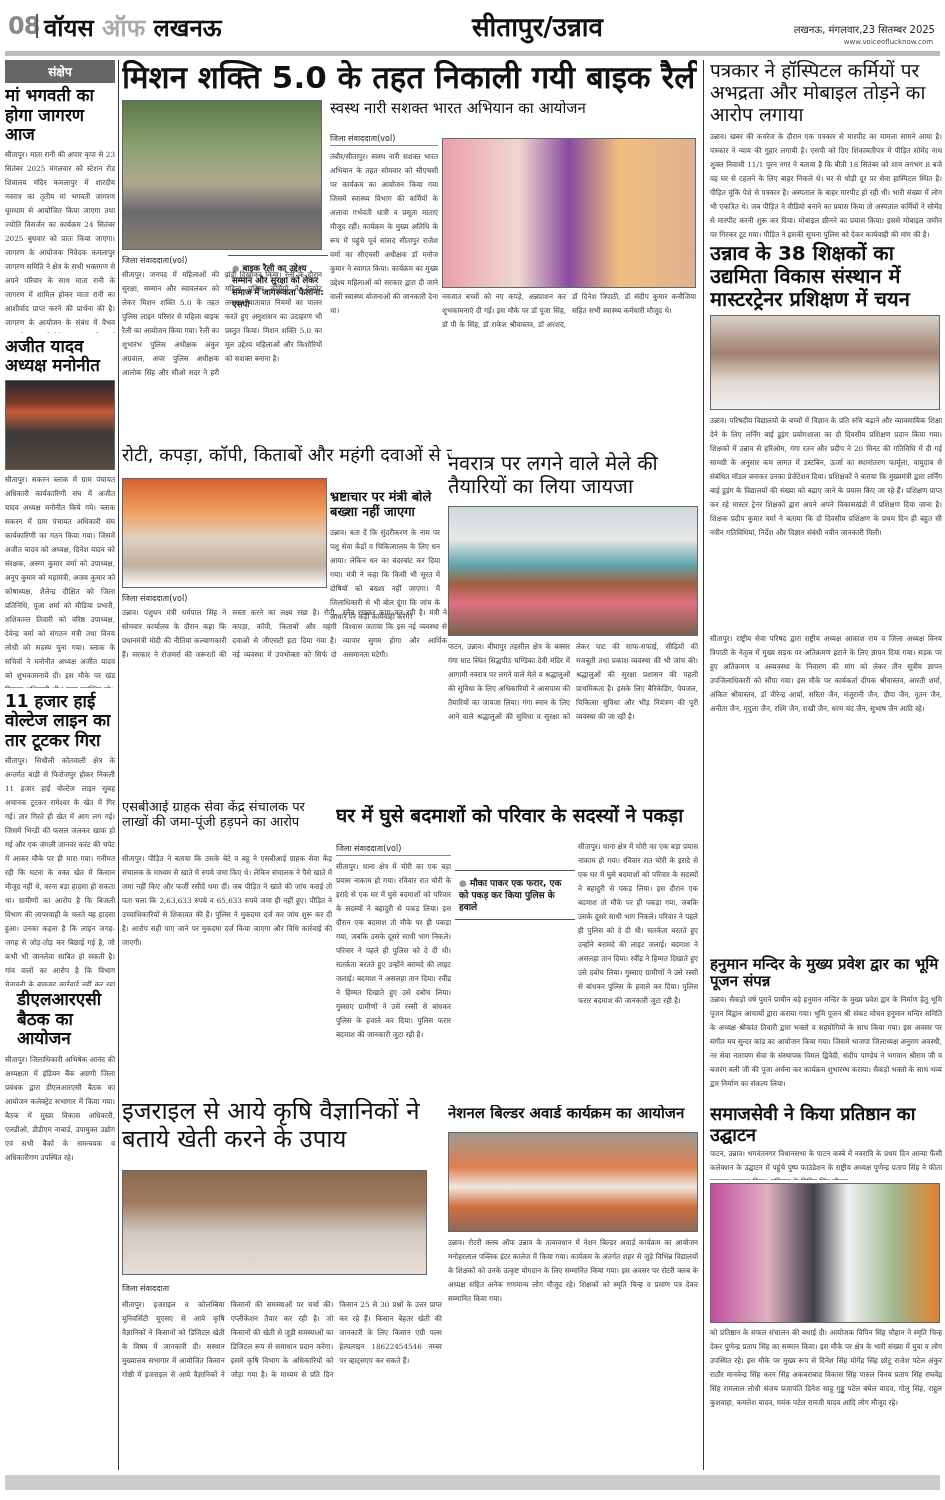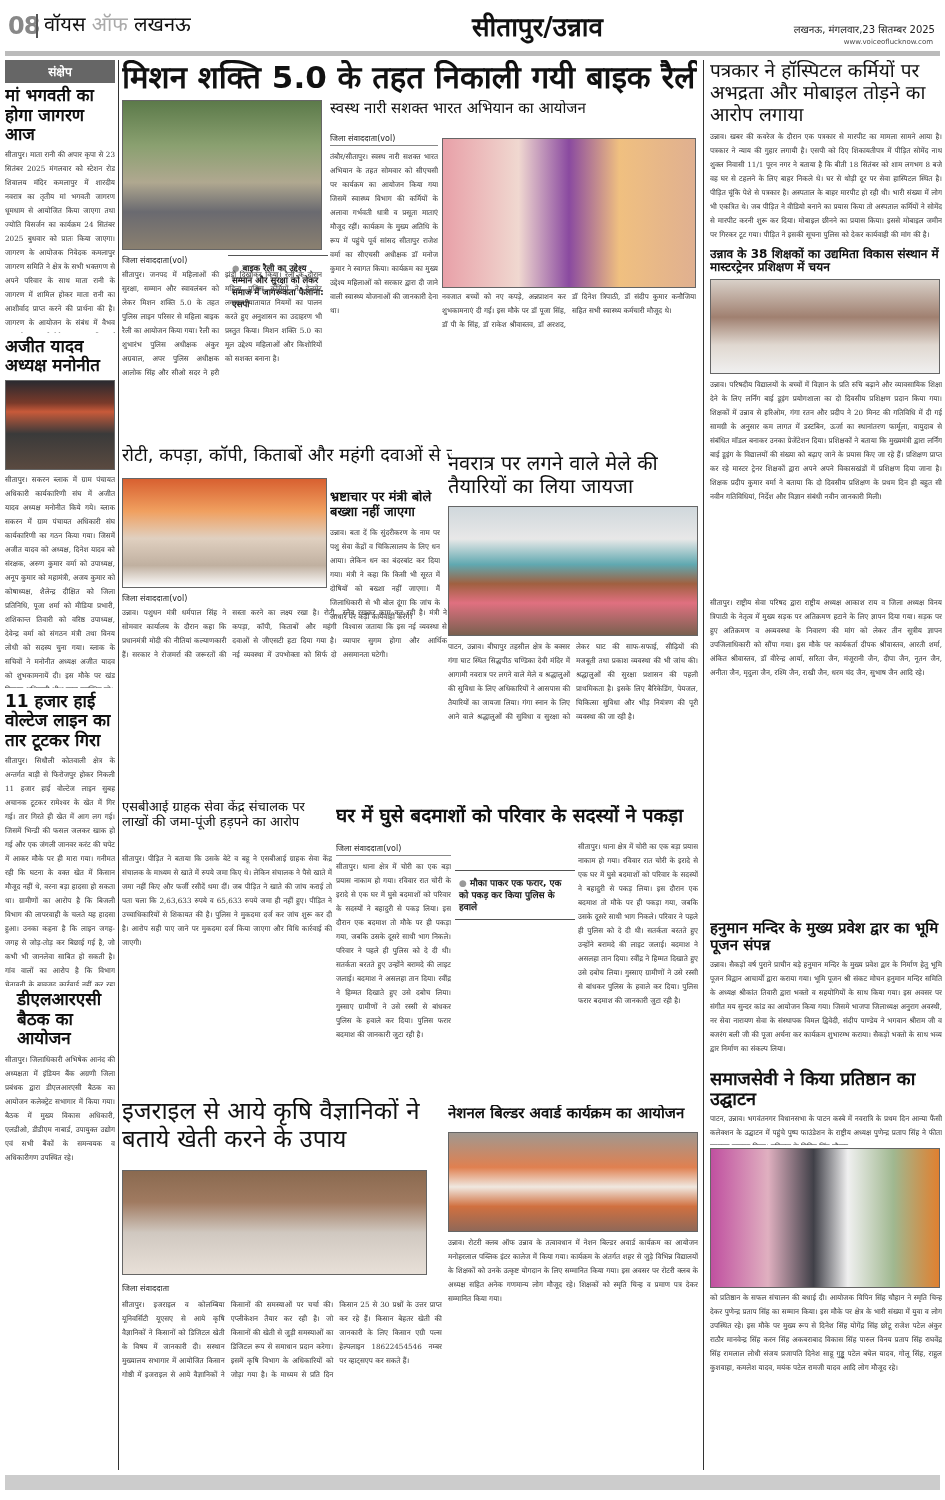--- a/index.html
+++ b/index.html
@@ -1,20 +1,20 @@
 <!DOCTYPE html>
 <html><head>
 <meta charset="utf-8">
 <style>
 *{box-sizing:border-box;margin:0;padding:0}
 body{width:945px;height:1500px;background:#fff;font-family:"DejaVu Sans",sans-serif;color:#222;overflow:hidden;position:relative}
 .hdr{position:absolute;left:0;top:0;width:945px;height:52px}
 .pgno{position:absolute;left:8px;top:12px;font-size:24px;font-weight:bold;color:#888;letter-spacing:-1px}
 .pgsep{position:absolute;left:36px;top:14px;width:2px;height:24px;background:#555}
-.brand{position:absolute;left:44px;top:10px;font-size:20px;font-weight:normal;color:#111}
+.brand{position:absolute;left:44px;top:10px;font-size:24px;font-weight:bold;color:#111}
 .brand .grey{color:#aaa}
 .section{position:absolute;left:472px;top:8px;font-size:26px;font-weight:bold;color:#111}
 .date{position:absolute;right:10px;top:22px;font-size:10px;color:#222}
 .url{position:absolute;right:12px;top:38px;font-size:7px;color:#444}
 .hrule{position:absolute;left:5px;top:51px;width:935px;height:5px;background:#bbb}
 .col{position:absolute;overflow:hidden}
 .vline{position:absolute;width:1px;background:#333}
 .hd{font-weight:bold;color:#111;line-height:1.15}
 .txt{font-size:7.2px;line-height:14px;color:#333;text-align:justify;font-family:"DejaVu Serif",serif}
 .photo{position:absolute;border:1px solid #666;overflow:hidden}
@@ -139,21 +139,21 @@
 <div class="photo" style="left:448px;top:1132px;width:250px;height:100px;background:linear-gradient(180deg,#a09890 0%,#e08050 35%,#f0e8e0 55%,#d07040 75%,#906858 100%)"></div>
 <div class="col" style="left:448px;top:1236px;width:250px;height:234px">
   <div class="txt" style="height:234px;overflow:hidden">उन्नाव। रोटरी क्लब ऑफ उन्नाव के तत्वावधान में नेशन बिल्डर अवार्ड कार्यक्रम का आयोजन मनोहरलाल पब्लिक इंटर कालेज में किया गया। कार्यक्रम के अंतर्गत शहर से जुड़े विभिन्न विद्यालयों के शिक्षकों को उनके उत्कृष्ट योगदान के लिए सम्मानित किया गया। इस अवसर पर रोटरी क्लब के अध्यक्ष सहित अनेक गणमान्य लोग मौजूद रहे। शिक्षकों को स्मृति चिन्ह व प्रमाण पत्र देकर सम्मानित किया गया।</div>
 </div>
 
 <div class="vline" style="left:703px;top:60px;height:1410px"></div>
 
 <div class="col" style="left:710px;top:60px;width:232px;height:1410px">
   <div class="hd" style="font-size:19px;font-weight:normal">पत्रकार ने हॉस्पिटल कर्मियों पर अभद्रता और मोबाइल तोड़ने का आरोप लगाया</div>
   <div class="txt" style="height:110px;overflow:hidden;margin-top:4px">उन्नाव। खबर की कवरेज के दौरान एक पत्रकार से मारपीट का मामला सामने आया है। पत्रकार ने न्याय की गुहार लगायी है। एसपी को दिए शिकायतीपत्र में पीड़ित सोमेंद नाथ शुक्ल निवासी 11/1 पूरन नगर ने बताया है कि बीती 18 सितंबर को शाम लगभग 8 बजे वह घर से टहलने के लिए बाहर निकले थे। घर से थोड़ी दूर पर सेवा हास्पिटल स्थित है। पीड़ित चूंकि पेशे से पत्रकार है। अस्पताल के बाहर मारपीट हो रही थी। भारी संख्या में लोग भी एकत्रित थे। जब पीड़ित ने वीडियो बनाने का प्रयास किया तो अस्पताल कर्मियों ने सोमेंद से मारपीट करनी शुरू कर दिया। मोबाइल छीनने का प्रयास किया। इससे मोबाइल जमीन पर गिरकर टूट गया। पीड़ित ने इसकी सूचना पुलिस को देकर कार्यवाही की मांग की है।</div>
-  <div class="hd" style="font-size:12px;margin-top:8px">उन्नाव के 38 शिक्षकों का उद्यमिता विकास संस्थान में मास्टरट्रेनर प्रशिक्षण में चयन</div>
+  <div class="hd" style="font-size:20px;margin-top:2px">उन्नाव के 38 शिक्षकों का उद्यमिता विकास संस्थान में मास्टरट्रेनर प्रशिक्षण में चयन</div>
   <div class="photo" style="position:relative;width:230px;height:95px;margin-top:4px;background:linear-gradient(180deg,#d8d0c8 0%,#a08070 40%,#e0d8d0 70%,#f0f0f0 100%)"></div>
   <div class="txt" style="height:215px;overflow:hidden;margin-top:4px">उन्नाव। परिषदीय विद्यालयों के बच्चों में विज्ञान के प्रति रुचि बढ़ाने और व्यावसायिक शिक्षा देने के लिए लर्निंग बाई डूइंग प्रयोगशाला का दो दिवसीय प्रशिक्षण प्रदान किया गया। शिक्षकों में उन्नाव से हरिओम, गंगा रतन और प्रदीप ने 20 मिनट की गतिविधि में दी गई सामग्री के अनुसार कम लागत में डस्टबिन, ऊर्जा का स्थानांतरण फार्मूला, वायुदाब से संबंधित मॉडल बनाकर उनका प्रेजेंटेशन दिया। प्रशिक्षकों ने बताया कि मुख्यमंत्री द्वारा लर्निंग बाई डूइंग के विद्यालयों की संख्या को बढ़ाए जाने के प्रयास किए जा रहे हैं। प्रशिक्षण प्राप्त कर रहे मास्टर ट्रेनर शिक्षकों द्वारा अपने अपने विकासखंडों में प्रशिक्षण दिया जाना है। शिक्षक प्रदीप कुमार वर्मा ने बताया कि दो दिवसीय प्रशिक्षण के प्रथम दिन ही बहुत सी नवीन गतिविधियां, निर्देश और विज्ञान संबंधी नवीन जानकारी मिली।</div>
   <div class="txt" style="height:320px;overflow:hidden;margin-top:3px">सीतापुर। राष्ट्रीय सेवा परिषद द्वारा राष्ट्रीय अध्यक्ष आकाश राय व जिला अध्यक्ष विनय त्रिपाठी के नेतृत्व में मुख्य सड़क पर अतिक्रमण हटाने के लिए ज्ञापन दिया गया। सड़क पर हुए अतिक्रमण व अव्यवस्था के निवारण की मांग को लेकर तीन सूत्रीय ज्ञापन उपजिलाधिकारी को सौंपा गया। इस मौके पर कार्यकर्ता दीपक श्रीवास्तव, आरती शर्मा, अंकित श्रीवास्तव, डॉ वीरेन्द्र आर्या, सरिता जैन, मंजूरानी जैन, दीपा जैन, नूतन जैन, अनीता जैन, मृदुला जैन, रश्मि जैन, राखी जैन, धरम चंद जैन, सुभाष जैन आदि रहे।</div>
   <div class="hd" style="font-size:15px;margin-top:4px">हनुमान मन्दिर के मुख्य प्रवेश द्वार का भूमि पूजन संपन्न</div>
   <div class="txt" style="height:108px;overflow:hidden;margin-top:3px">उन्नाव। सैकड़ो वर्ष पुराने प्राचीन बड़े हनुमान मन्दिर के मुख्य प्रवेश द्वार के निर्माण हेतु भूमि पूजन विद्वान आचार्यों द्वारा कराया गया। भूमि पूजन श्री संकट मोचन हनुमान मन्दिर समिति के अध्यक्ष श्रीकांत तिवारी द्वारा भक्तो व सहयोगियों के साथ किया गया। इस अवसर पर संगीत मय सुन्दर कांड का आयोजन किया गया। जिसमे भाजपा जिलाध्यक्ष अनुराग अवस्थी, नर सेवा नारायण सेवा के संस्थापक विमल द्विवेदी, संदीप पाण्डेय ने भगवान श्रीराम जी व बजरंग बली जी की पूजा अर्चना कर कार्यक्रम शुभारम्भ कराया। सैकड़ो भक्तो के साथ भव्य द्वार निर्माण का संकल्प लिया।</div>
   <div class="hd" style="font-size:18px;margin-top:3px">समाजसेवी ने किया प्रतिष्ठान का उद्घाटन</div>
   <div class="txt" style="height:33px;overflow:hidden;margin-top:2px">पाटन, उन्नाव। भगवंतनगर विधानसभा के पाटन कस्बे में नवरात्रि के प्रथम दिन आन्या फैंसी कलेक्शन के उद्घाटन में पहुंचे पुष्प फाउंडेशन के राष्ट्रीय अध्यक्ष पुणेन्द्र प्रताप सिंह ने फीता काटकर उद्घाटन किया। प्रतिष्ठान के विपिन सिंह चौहान</div>
   <div class="photo" style="position:relative;width:230px;height:140px;margin-top:3px;background:linear-gradient(90deg,#c050a0 0%,#e0b0c0 25%,#404048 45%,#f0f0f0 60%,#a0b890 80%,#e08030 100%)"></div>
   <div class="txt" style="height:85px;overflow:hidden;margin-top:3px">को प्रतिष्ठान के सफल संचालन की बधाई दी। आयोजक विपिन सिंह चौहान ने स्मृति चिन्ह देकर पुणेन्द्र प्रताप सिंह का सम्मान किया। इस मौके पर क्षेत्र के भारी संख्या में युवा व लोग उपस्थित रहे। इस मौके पर मुख्य रूप से दिनेश सिंह योगेंद्र सिंह छोटू राजेश पटेल अंकुर राठौर मानवेन्द्र सिंह करन सिंह अकबराबाद विकास सिंह पारुल विनय प्रताप सिंह राघवेंद्र सिंह रामलाल लोधी संजय प्रजापति दिनेश साहू गुड्डू पटेल बघेल यादव, गोलू सिंह, राहुल कुशवाहा, कमलेश यादव, मयंक पटेल रामजी यादव आदि लोग मौजूद रहे।</div>
 </div>

